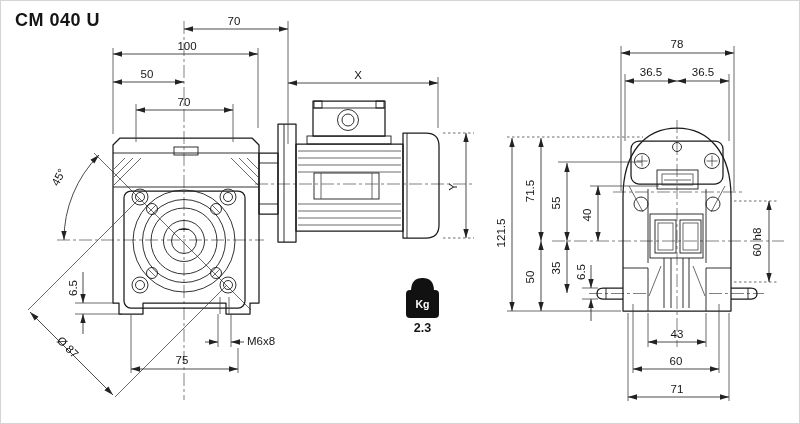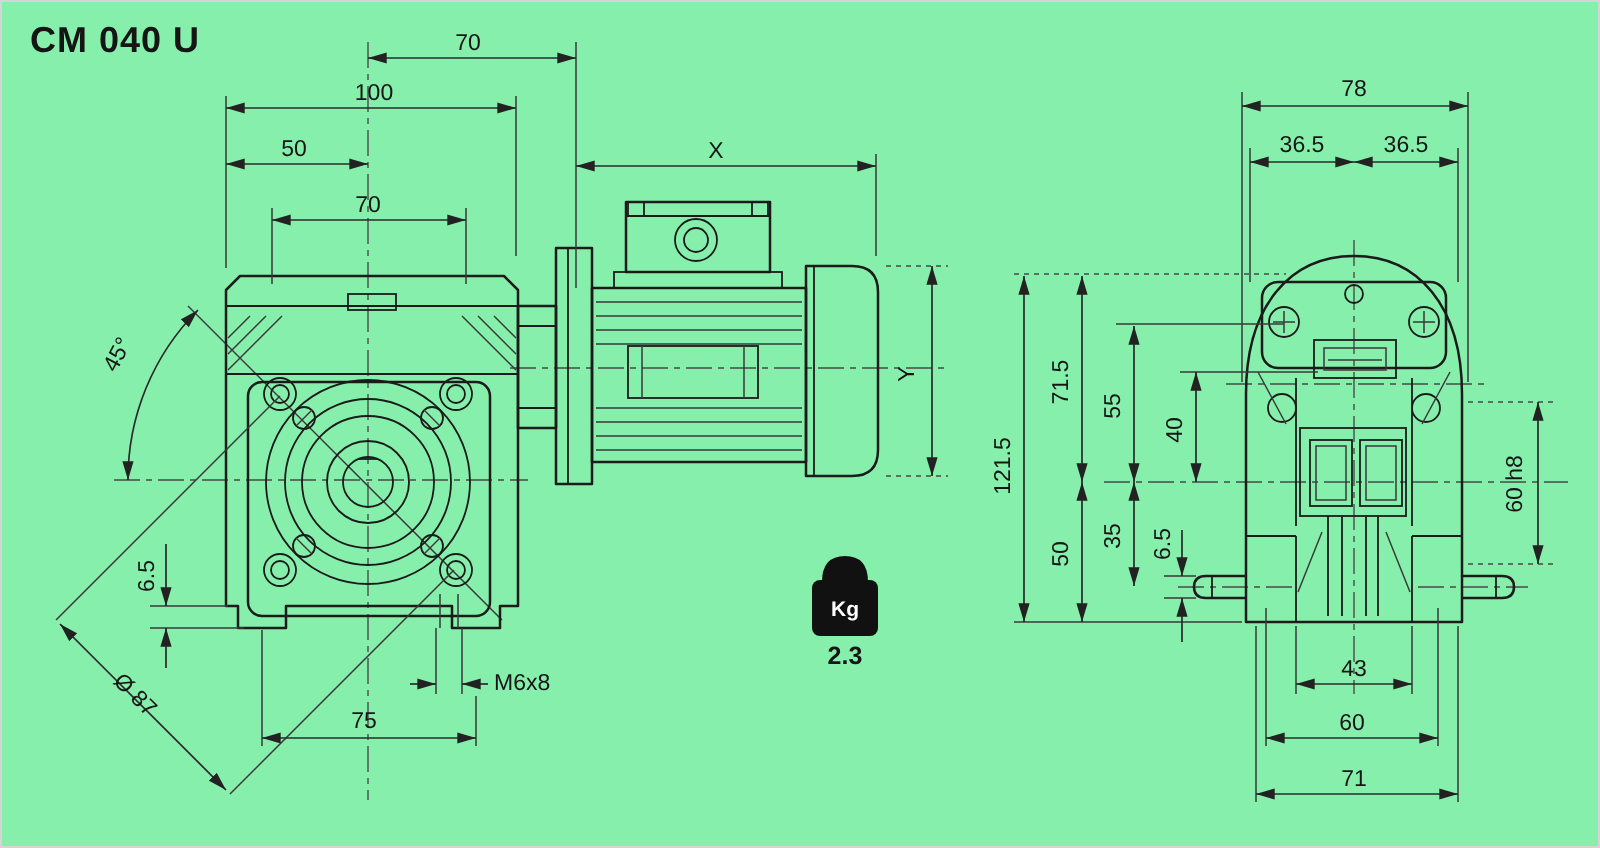--- a/index.html
+++ b/index.html
@@ -1,16 +1,16 @@
 <!DOCTYPE html>
 <html><head>
 <meta charset="utf-8">
 <style>
   html,body{margin:0;padding:0;background:#e8e8e8;}
-  #stage{position:relative;width:800px;height:424px;background:#86efac;border:1px solid #d5d5d5;box-sizing:border-box;overflow:hidden;}
+  #stage{position:relative;width:800px;height:424px;background:#ffffff;border:1px solid #d5d5d5;box-sizing:border-box;overflow:hidden;}
   svg{position:absolute;left:0;top:0;}
   text{font-family:"Liberation Sans","DejaVu Sans",sans-serif;font-size:11.5px;fill:#151515;}
   .ttl{font-size:18px;font-weight:bold;letter-spacing:.5px;}
   .ln{fill:none;stroke:#1b1b1b;stroke-width:1.25;stroke-linejoin:round;}
   .m{fill:none;stroke:#1b1b1b;stroke-width:0.9;}
   .t{fill:none;stroke:#3a3a3a;stroke-width:0.75;}
   .dim{fill:none;stroke:#2a2a2a;stroke-width:0.85;marker-start:url(#ar);marker-end:url(#ar);}
   .de{fill:none;stroke:#2a2a2a;stroke-width:0.85;marker-end:url(#ar);}
   .cl{fill:none;stroke:#4a4a4a;stroke-width:0.7;stroke-dasharray:13 3 3 3;}
   .dt{fill:none;stroke:#4a4a4a;stroke-width:0.8;stroke-dasharray:2.5 2.5;}

